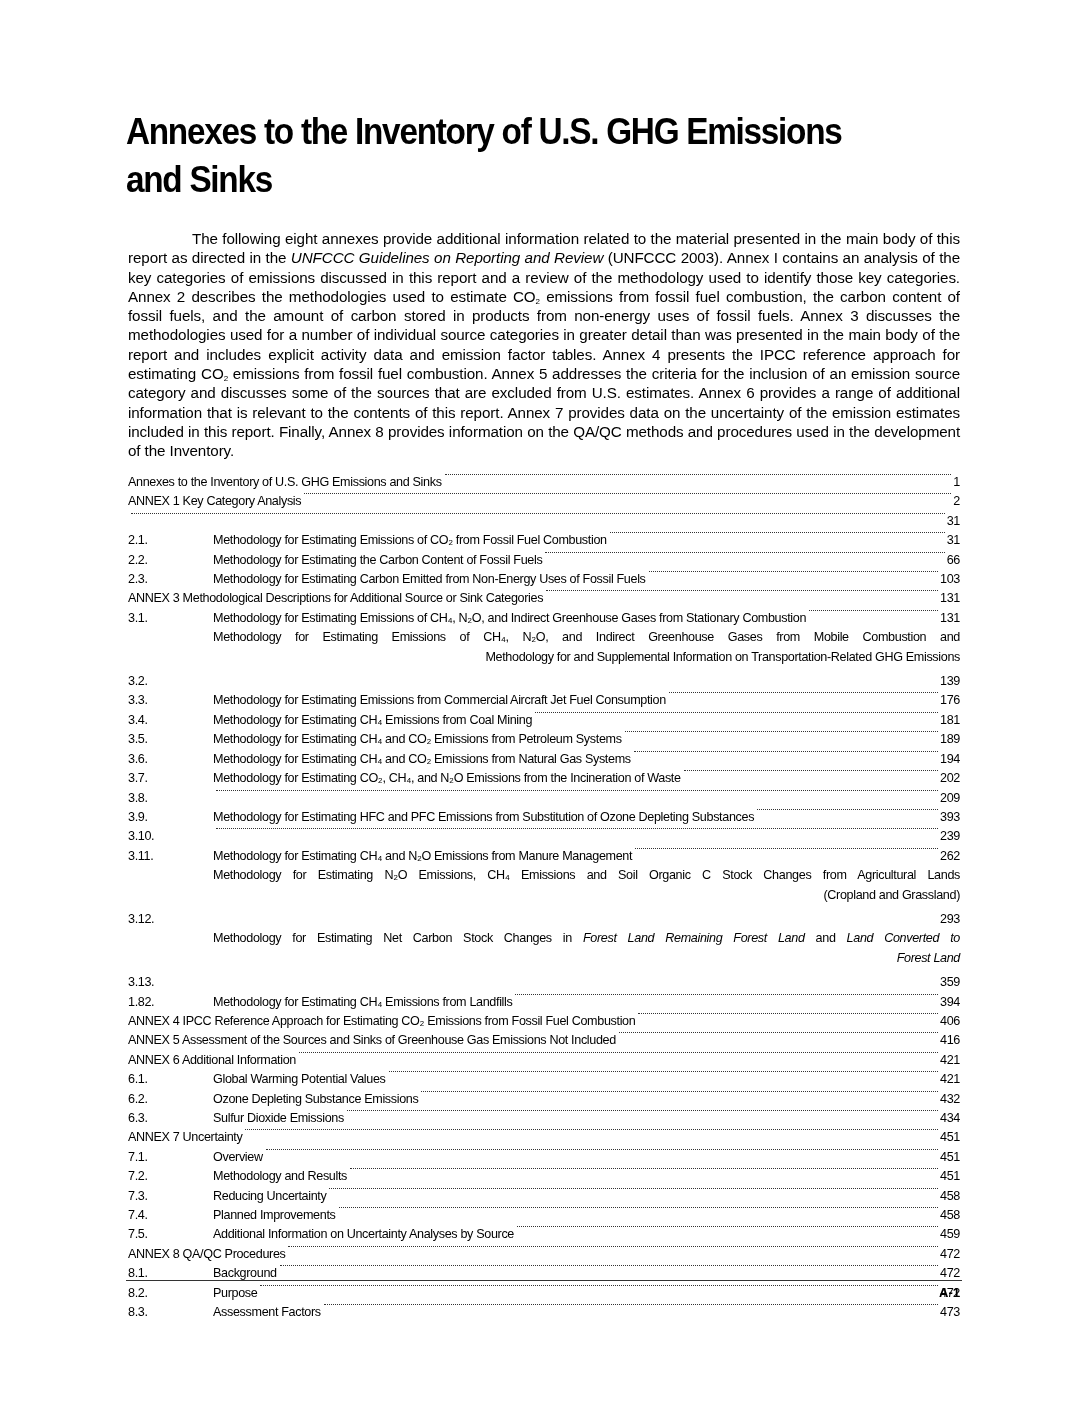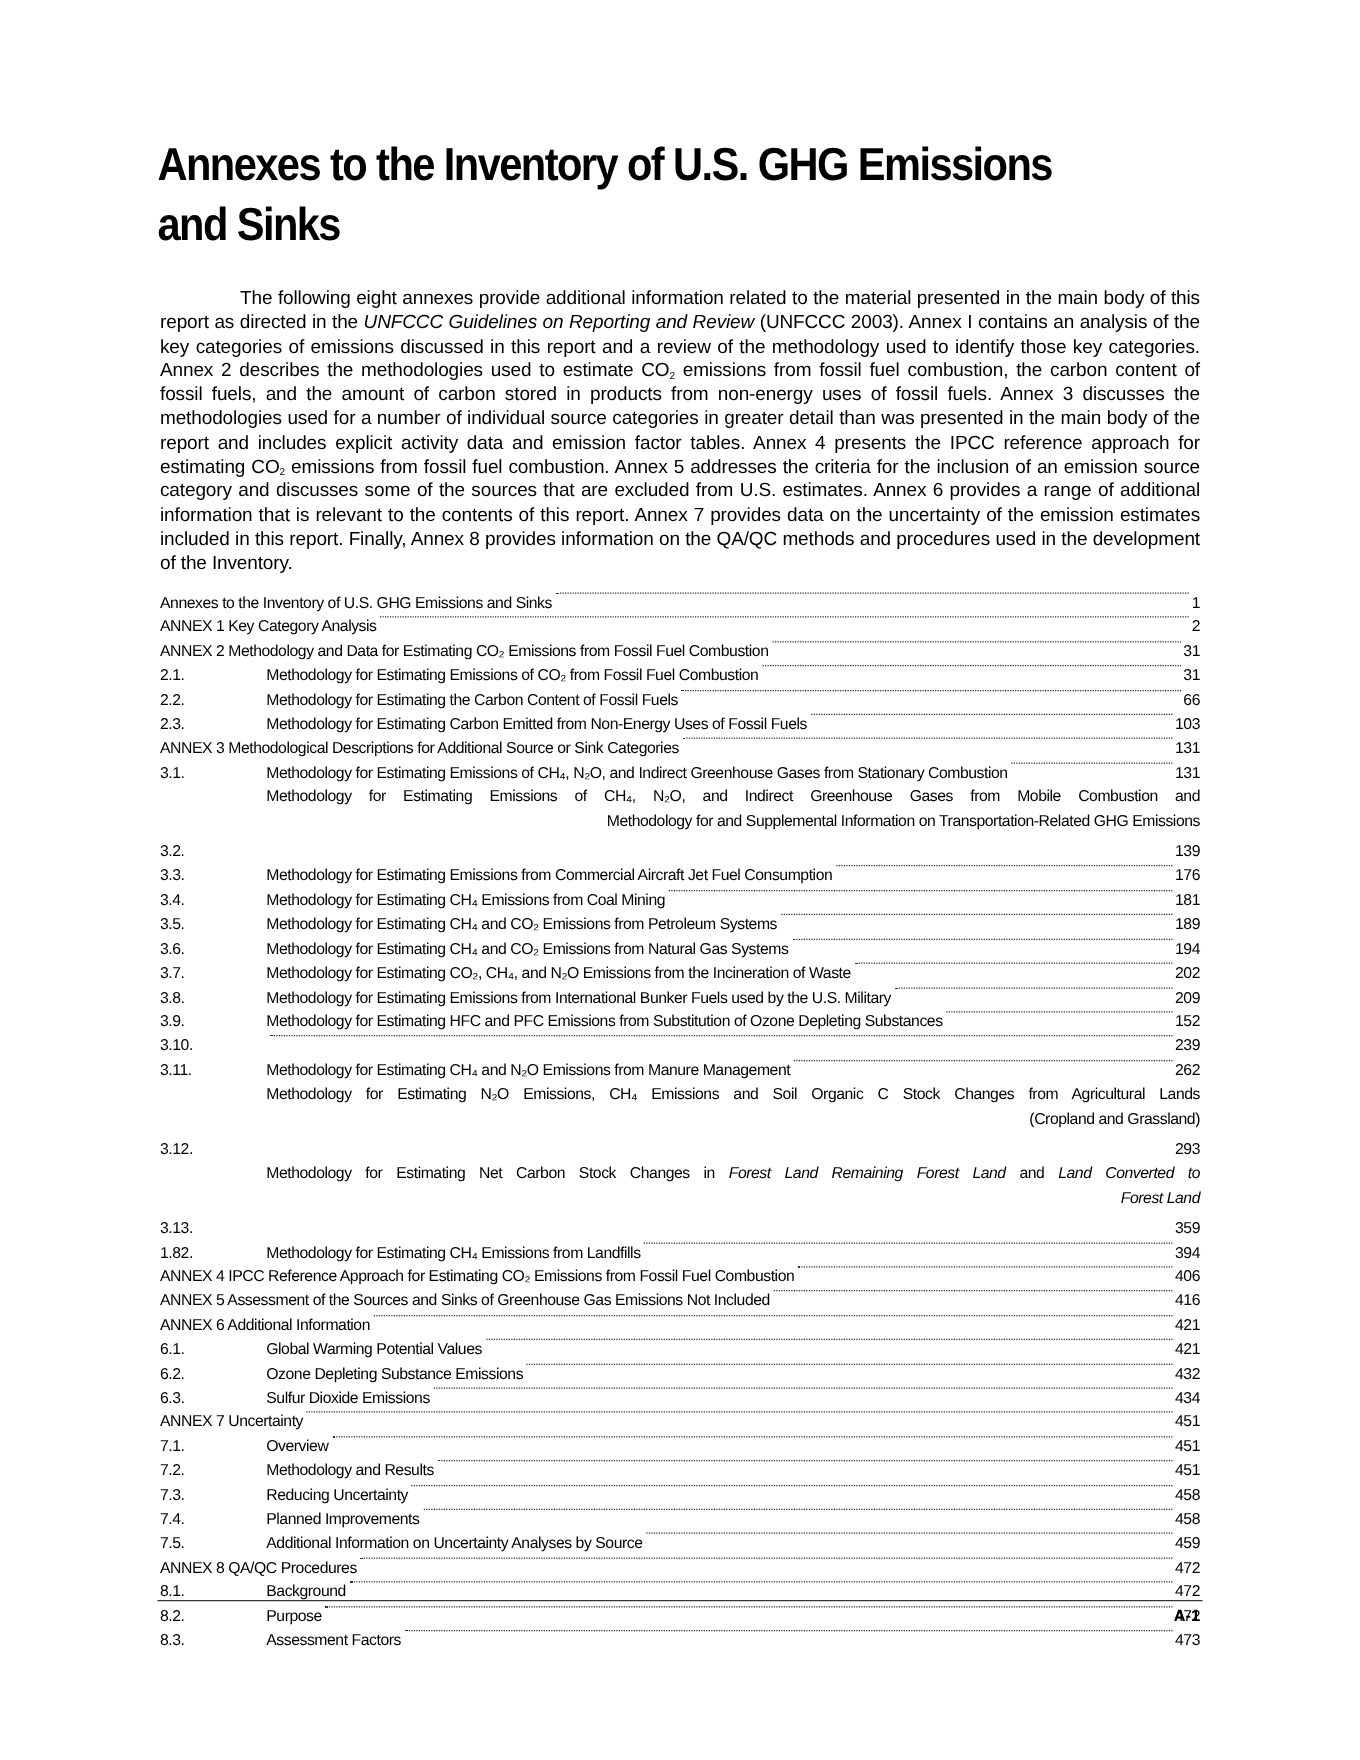--- a/index.html
+++ b/index.html
@@ -64,21 +64,20 @@
     </div>
     <div class="toc-row">
       <div class="toc-body">
         <span class="toc-text">ANNEX 1 Key Category Analysis</span>
         <span class="toc-dots"></span>
         <span class="toc-page page-link">2</span>
       </div>
     </div>
     <div class="toc-row">
       <div class="toc-body">
-        <span class="toc-text">ANNEX 2 Methodology and Data for Estimating CO₂ Emissions from Fossil Fuel Combustion</span>
         <span class="toc-dots"></span>
         <span class="toc-page page-link">31</span>
       </div>
     </div>
     <div class="toc-row">
       <span class="toc-num">2.1.</span>
       <div class="toc-body">
         <span class="toc-text">Methodology for Estimating Emissions of CO₂ from Fossil Fuel Combustion</span>
         <span class="toc-dots"></span>
         <span class="toc-page page-link">31</span>
@@ -162,31 +161,30 @@
       <span class="toc-num">3.7.</span>
       <div class="toc-body">
         <span class="toc-text">Methodology for Estimating CO₂, CH₄, and N₂O Emissions from the Incineration of Waste</span>
         <span class="toc-dots"></span>
         <span class="toc-page page-link">202</span>
       </div>
     </div>
     <div class="toc-row">
       <span class="toc-num">3.8.</span>
       <div class="toc-body">
-        <span class="toc-text">Methodology for Estimating Emissions from International Bunker Fuels used by the U.S. Military</span>
         <span class="toc-dots"></span>
         <span class="toc-page page-link">209</span>
       </div>
     </div>
     <div class="toc-row">
       <span class="toc-num">3.9.</span>
       <div class="toc-body">
         <span class="toc-text">Methodology for Estimating HFC and PFC Emissions from Substitution of Ozone Depleting Substances</span>
         <span class="toc-dots"></span>
-        <span class="toc-page page-link">152</span>
+        <span class="toc-page page-link">393</span>
       </div>
     </div>
     <div class="toc-row">
       <span class="toc-num">3.10.</span>
       <div class="toc-body">
         <span class="toc-dots"></span>
         <span class="toc-page page-link">239</span>
       </div>
     </div>
     <div class="toc-row">

